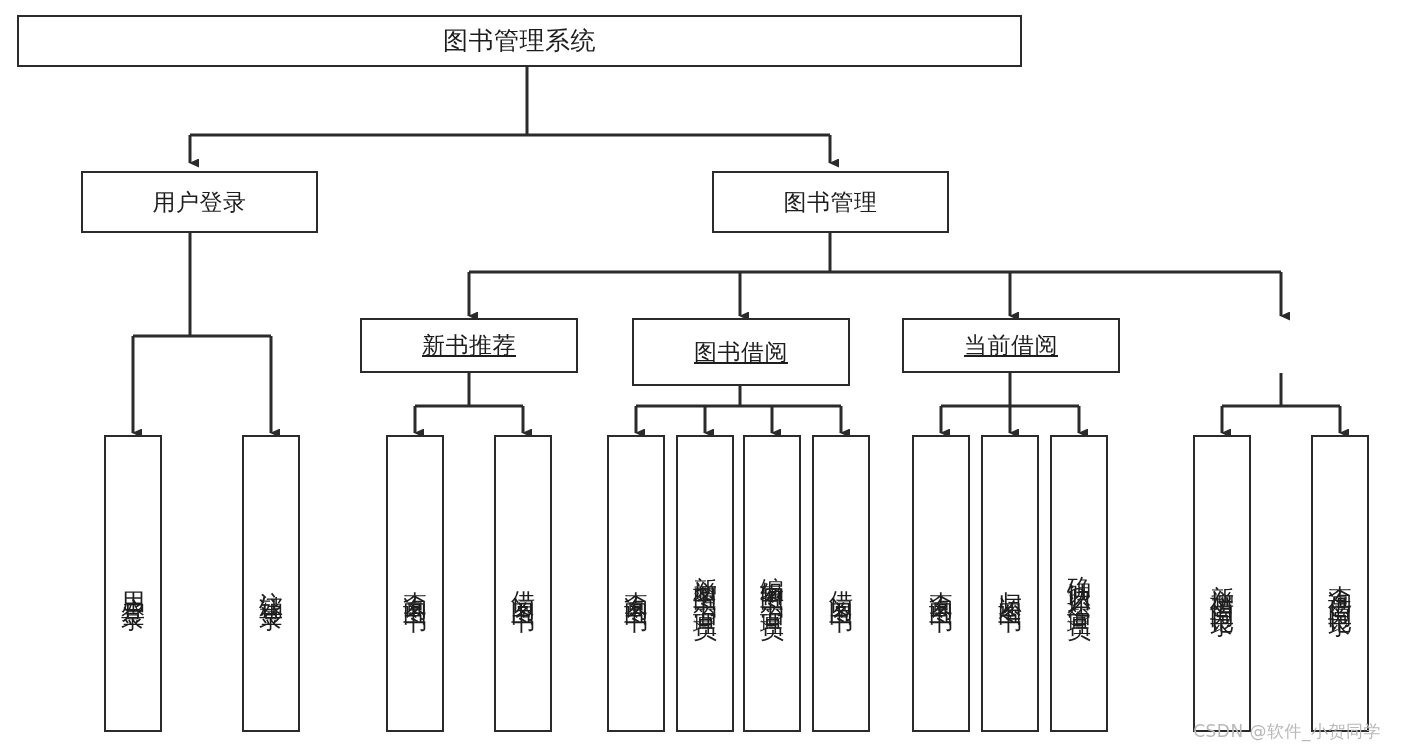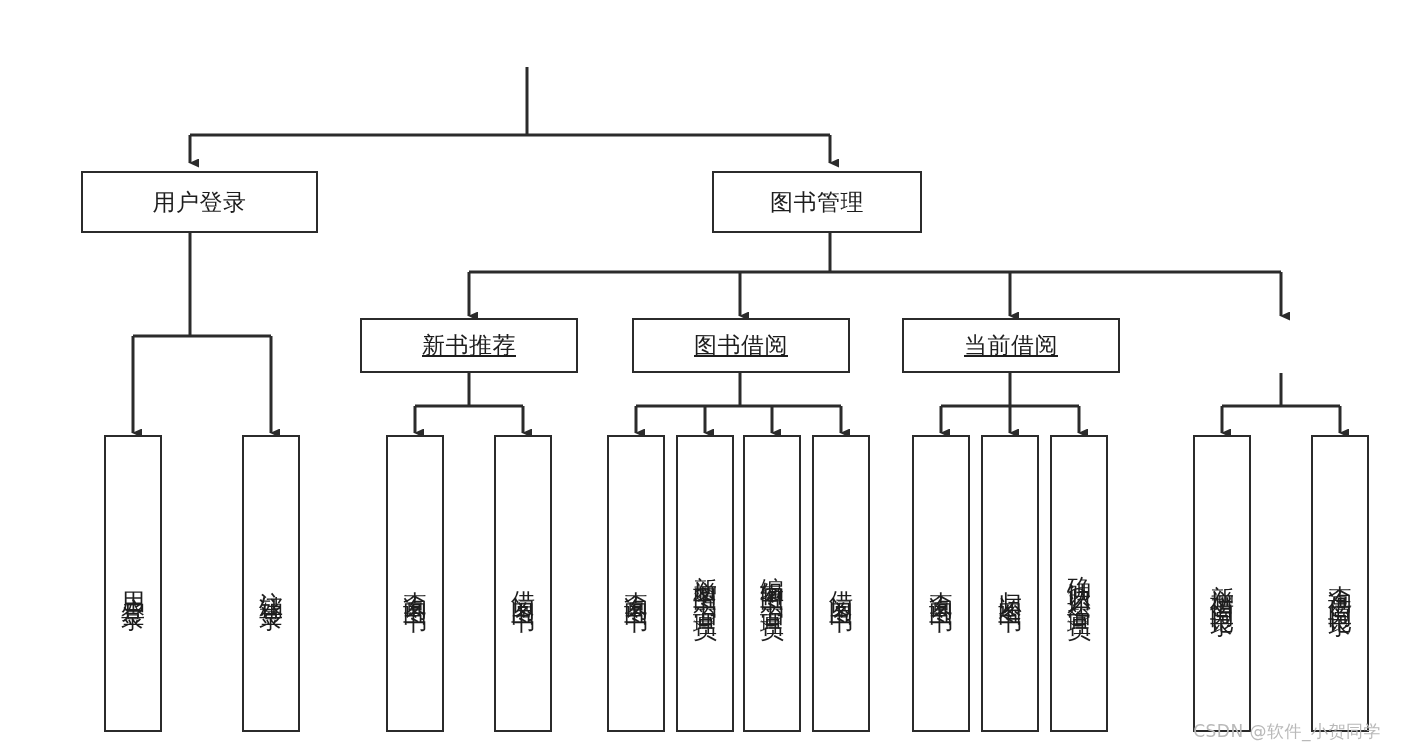--- a/index.html
+++ b/index.html
@@ -128,32 +128,35 @@
       <line x1="1010" y1="406" x2="1010" y2="433" marker-end="url(#arrowhead)"></line>
       <line x1="1079" y1="406" x2="1079" y2="433" marker-end="url(#arrowhead)"></line>
 
       <line x1="1281" y1="373" x2="1281" y2="406"></line>
       <line x1="1222" y1="406" x2="1340" y2="406"></line>
       <line x1="1222" y1="406" x2="1222" y2="433" marker-end="url(#arrowhead)"></line>
       <line x1="1340" y1="406" x2="1340" y2="433" marker-end="url(#arrowhead)"></line>
     </g>
   </svg>
 
+  <div class="node node-root" style="left:17px; top:15px; width:1005px; height:52px;">
+    <span class="node-label">图书管理系统</span>
+  </div>
 
   <div class="node node-l1" style="left:81px; top:171px; width:237px; height:62px;">
     <span class="node-label">用户登录</span>
   </div>
-  <div class="node node-l1" style="left:712px; top:171px; width:210px; height:62px;">
+  <div class="node node-l1" style="left:712px; top:171px; width:237px; height:62px;">
     <span class="node-label">图书管理</span>
   </div>
 
   <div class="node node-l2" style="left:360px; top:318px; width:218px; height:55px;">
     <span class="node-label">新书推荐</span>
   </div>
-  <div class="node node-l2" style="left:632px; top:318px; width:218px; height:55px;">
+  <div class="node node-l2" style="left:632px; top:318px; width:218px; height:68px;">
     <span class="node-label">图书借阅</span>
   </div>
   <div class="node node-l2" style="left:902px; top:318px; width:218px; height:55px;">
     <span class="node-label">当前借阅</span>
   </div>
 
   <div class="node node-leaf" style="left:104px; top:435px; width:58px; height:297px;">
     <span class="node-label">用户登录</span>
   </div>
   <div class="node node-leaf" style="left:242px; top:435px; width:58px; height:297px;">

